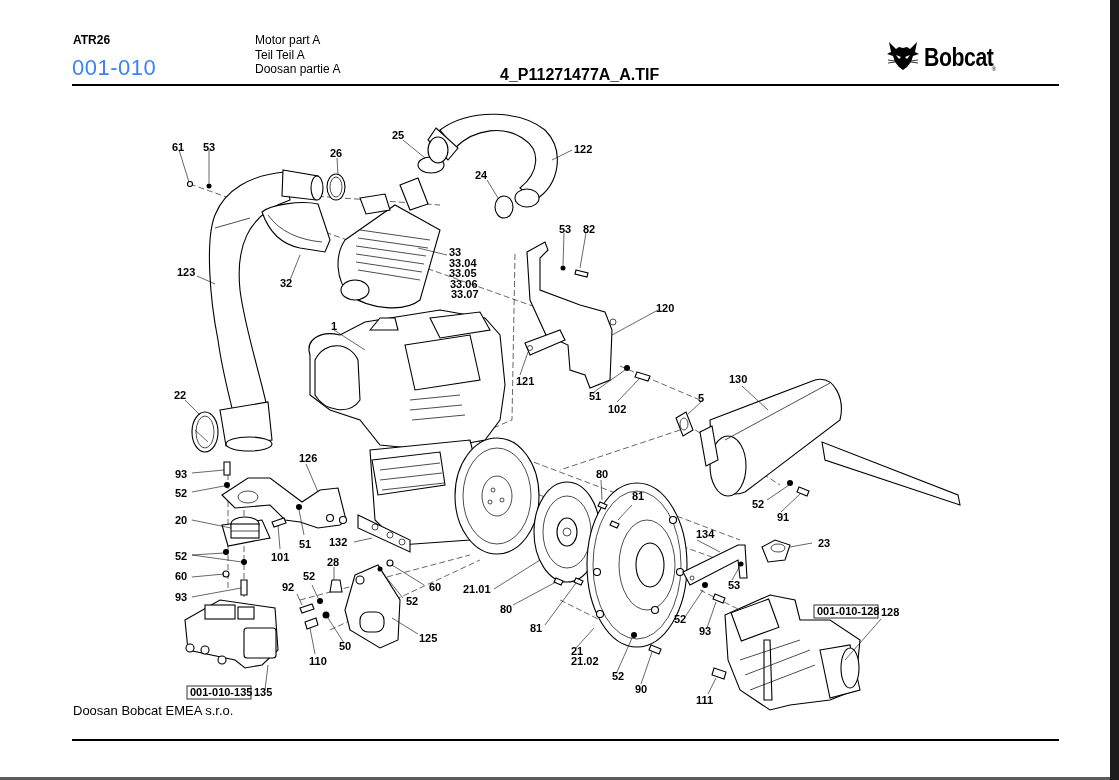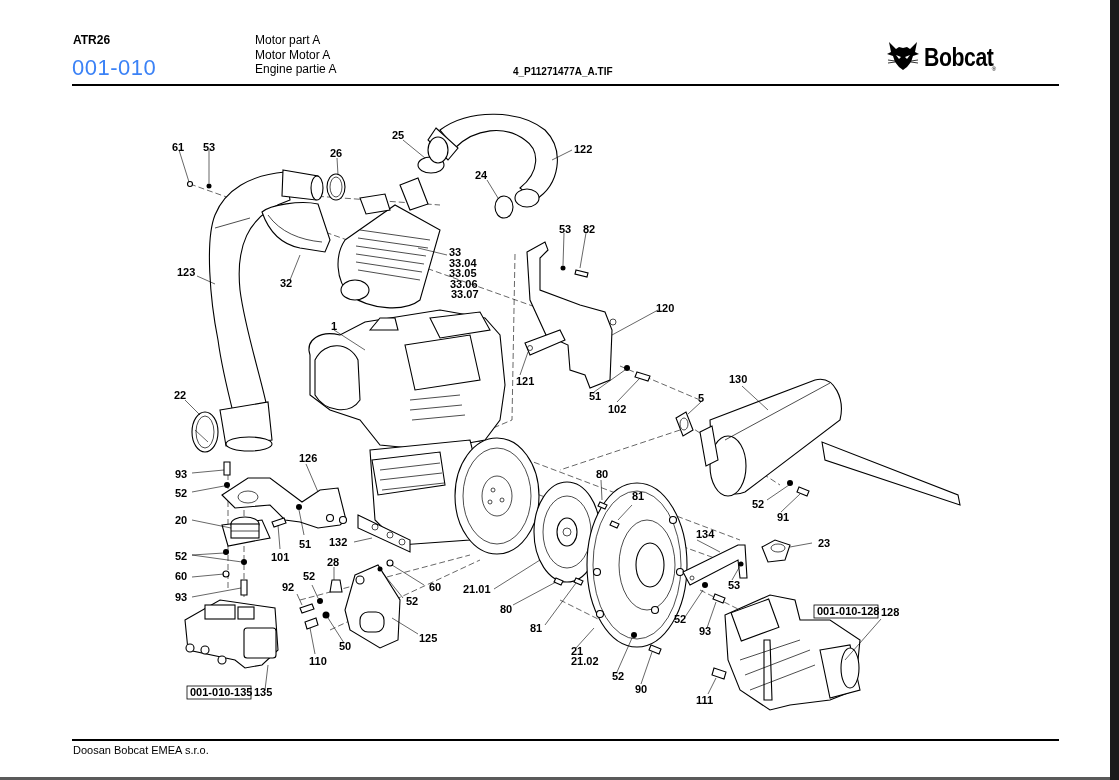--- a/index.html
+++ b/index.html
@@ -3,47 +3,47 @@
 <meta charset="utf-8">
 <style>
   html, body { margin:0; padding:0; }
   body { width:1119px; height:780px; background:#1b1b1b; position:relative; overflow:hidden;
          font-family:"Liberation Sans", sans-serif; }
   #page { position:absolute; left:0; top:0; width:1110px; height:777px; background:#fff; }
   #bottom-edge { position:absolute; left:0; top:777px; width:1110px; height:3px; background:#5a5a5a; }
   .hdr-model { position:absolute; left:73px; top:33px; font-size:12px; font-weight:bold; color:#000; }
   .hdr-code { position:absolute; left:72px; top:55px; font-size:22px; font-weight:normal; color:#3b82f6; letter-spacing:0.5px; }
   .hdr-titles { position:absolute; left:255px; top:33px; font-size:12px; line-height:14.5px; color:#000; }
-  .hdr-file { position:absolute; left:513px; top:66px; font-size:10px; font-weight:bold; color:#000; }
+  .hdr-file { position:absolute; left:500px; top:66px; font-size:16px; font-weight:bold; color:#000; }
   .hdr-rule { position:absolute; left:72px; top:84px; width:987px; height:2px; background:#000; }
   .logo { position:absolute; left:886px; top:40px; display:flex; align-items:flex-end; }
   .logo-text { font-size:25px; font-weight:bold; color:#000; letter-spacing:-0.5px; transform:scaleX(0.85); transform-origin:left center; margin-left:4px; }
   .logo-reg { font-size:6px; margin-left:-14px; margin-top:14px; }
   .ftr-rule { position:absolute; left:72px; top:739px; width:987px; height:2px; background:#000; }
-  .ftr-text { position:absolute; left:73px; top:744px; font-size:11px; color:#000; }
+  .ftr-text { position:absolute; left:73px; top:703px; font-size:13px; color:#000; }
   #diagram { position:absolute; left:0; top:0; }
   #diagram text { font-family:"Liberation Sans", sans-serif; font-size:11px; font-weight:bold; fill:#000; }
   .part { fill:#fff; stroke:#000; stroke-width:1.1; }
   .part-thin { fill:none; stroke:#000; stroke-width:0.7; }
   .leader { stroke:#000; stroke-width:0.6; fill:none; }
   .dash { stroke:#000; stroke-width:0.6; fill:none; stroke-dasharray:6 3; }
   .washer { fill:#000; }
   .refbox { fill:#fff; stroke:#000; stroke-width:0.8; }
 </style>
 </head>
 <body>
 
 <div id="page">
 
   <div class="hdr-model">ATR26</div>
   <div class="hdr-code">001-010</div>
   <div class="hdr-titles">
     <div>Motor part A</div>
-    <div>Motor Motor A</div>
-    <div>Engine partie A</div>
+    <div>Teil Teil A</div>
+    <div>Doosan partie A</div>
   </div>
   <div class="hdr-file">4_P11271477A_A.TIF</div>
 
   <div class="logo">
     <svg width="34" height="32" viewBox="0 0 34 32">
       <path d="M3 2 L10 9 L13 7 L17 8 L21 7 L24 9 L31 2 L29 12 L33 14 L27 16 L25 22 L21 27 L17 30 L13 27 L9 22 L7 16 L1 14 L5 12 Z" fill="#000"></path>
       <path d="M10 15 L15 17 L13 19 Z M24 15 L19 17 L21 19 Z" fill="#fff"></path>
       <path d="M2 20 L9 21 M2 23 L9 22 M32 20 L25 21 M32 23 L25 22" stroke="#000" stroke-width="0.8"></path>
     </svg>
     <span class="logo-text">Bobcat</span>

